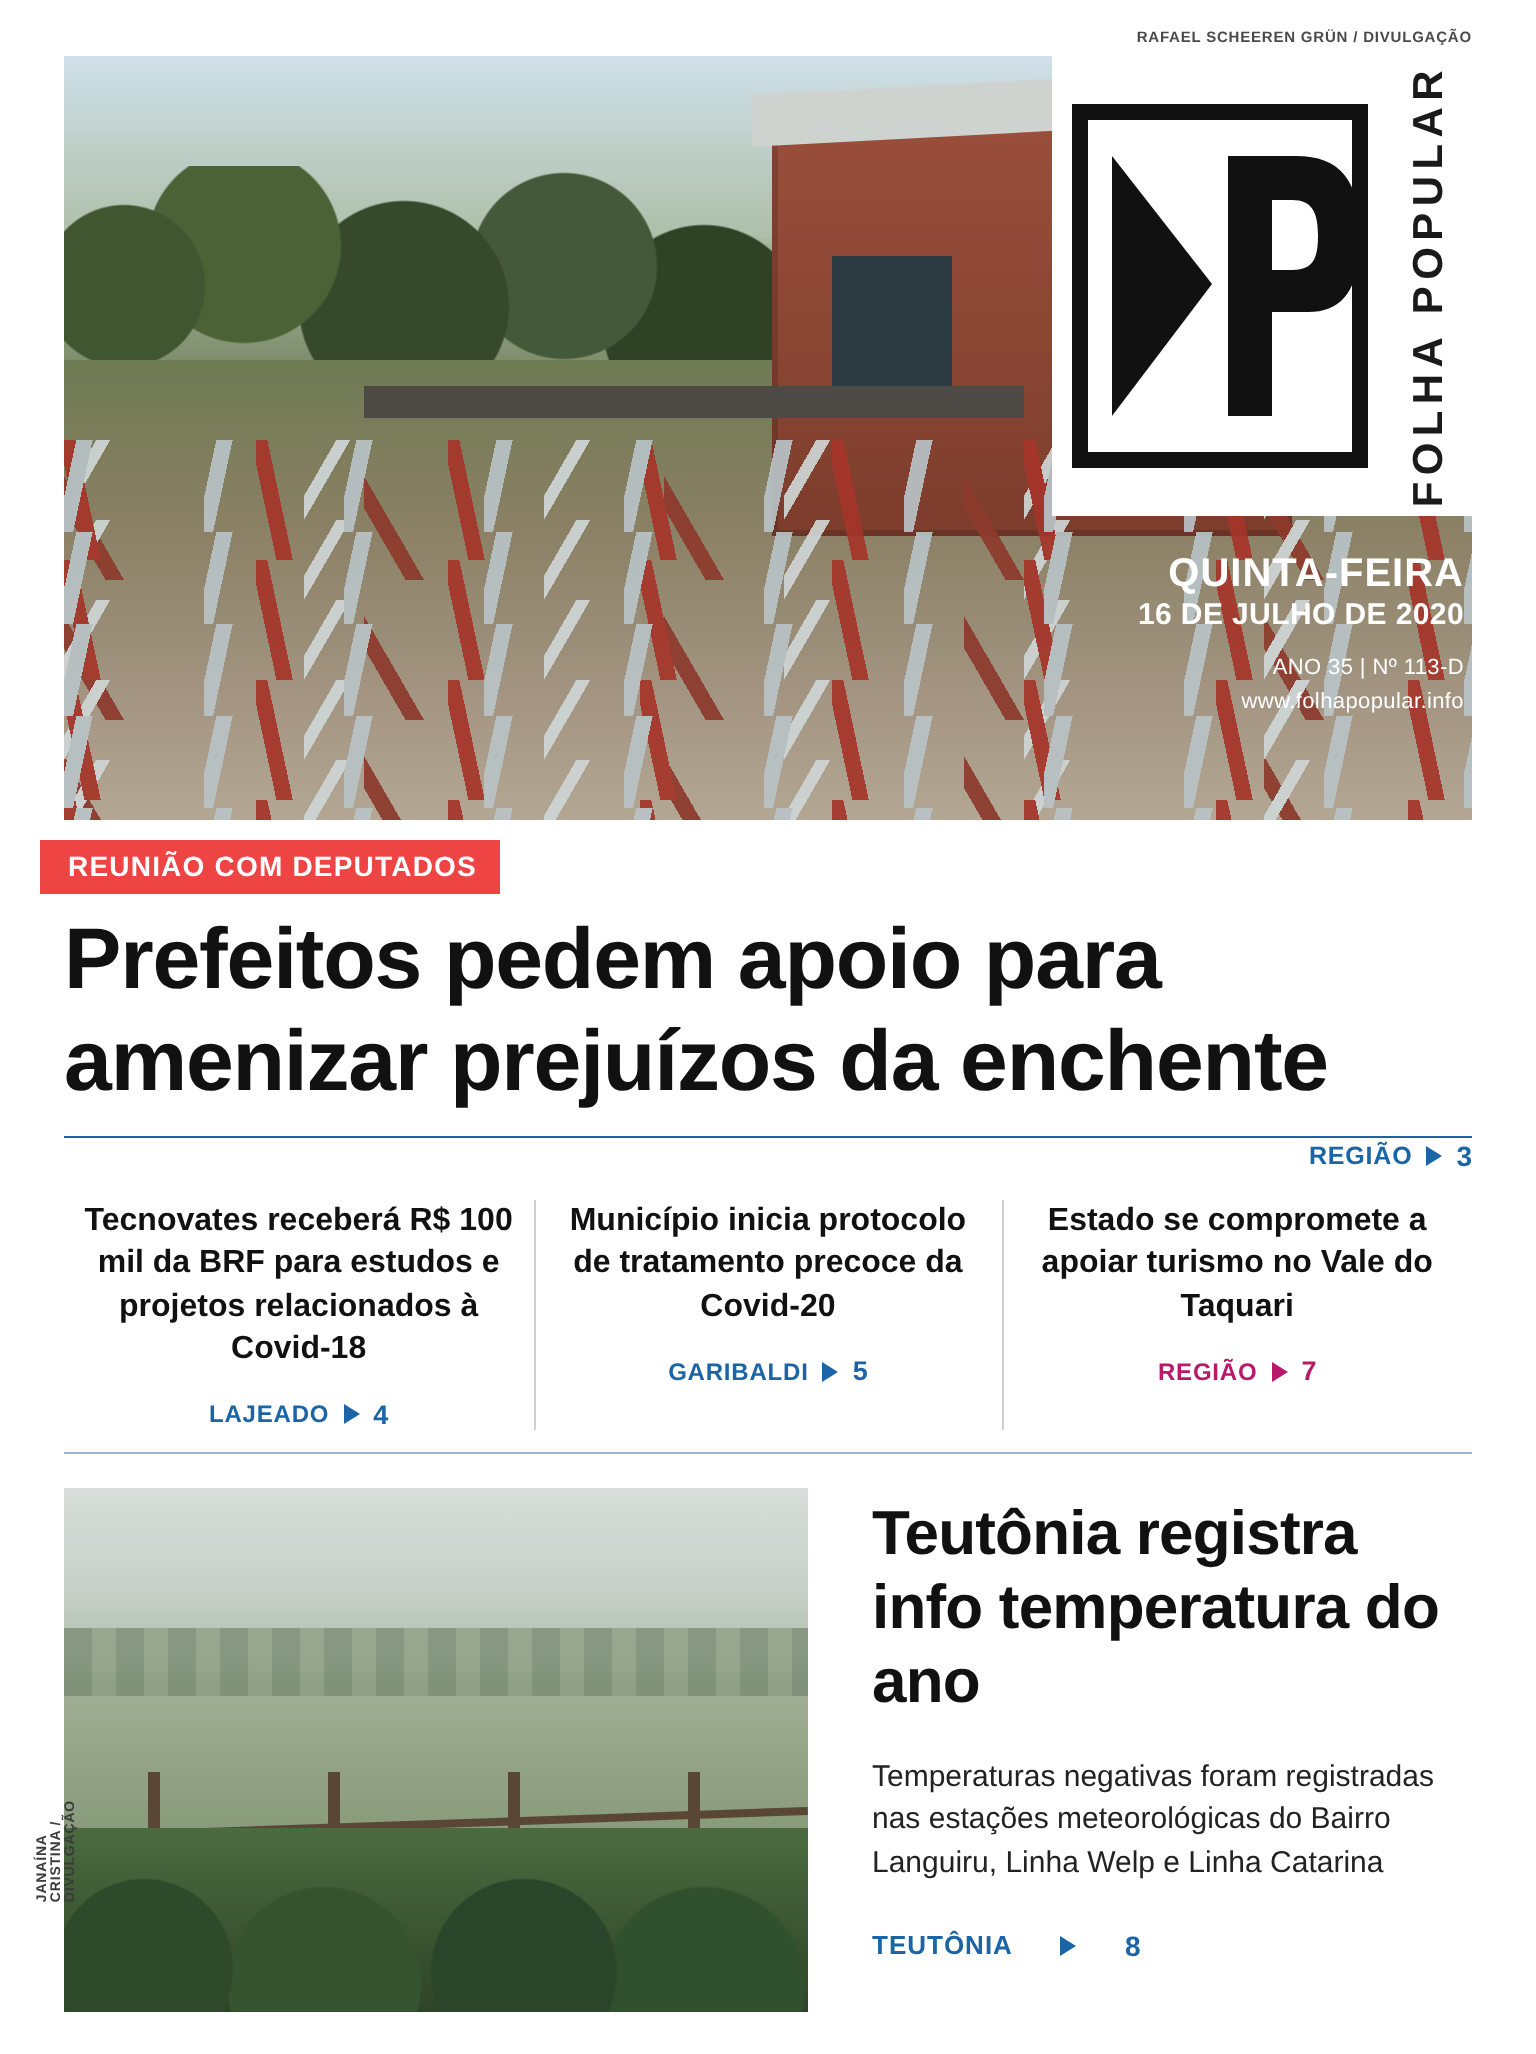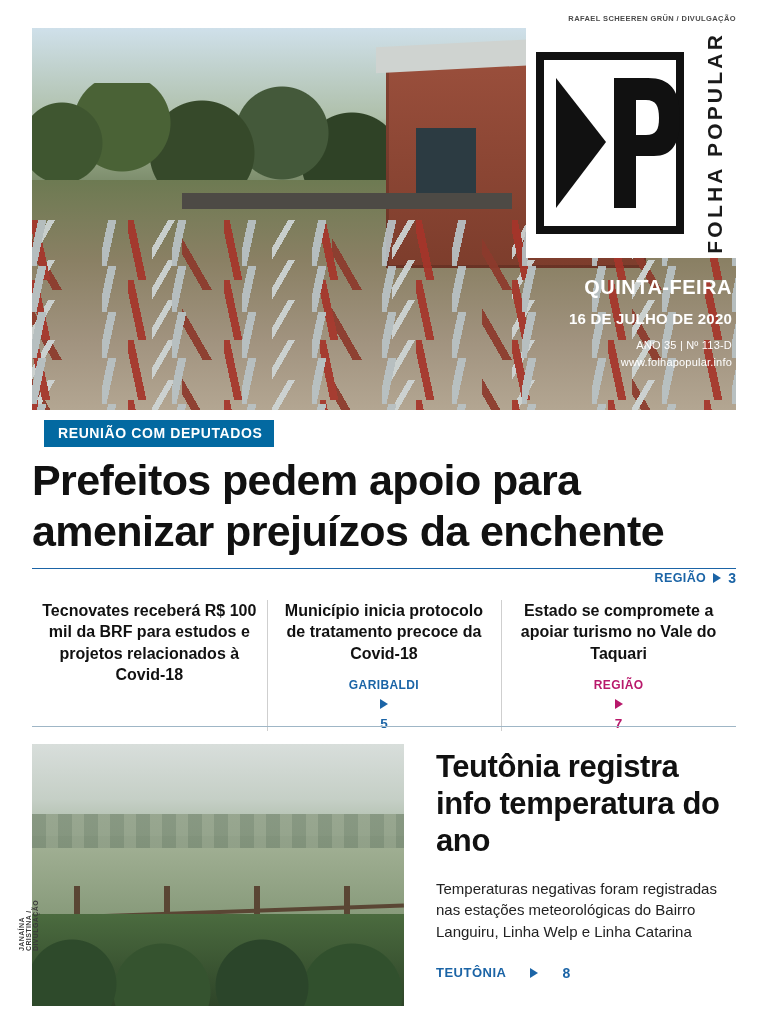--- a/index.html
+++ b/index.html
@@ -71,28 +71,28 @@
   }
   .mast-title span {
     writing-mode: vertical-rl; transform: rotate(180deg);
     font-size: 21px; font-weight: 700; letter-spacing: 3.2px; color: #1a1a1a;
   }
   .mast-meta {
     position: absolute; right: 0; top: 248px; width: 210px;
     text-align: right; color: #ffffff; padding-right: 4px;
   }
   .mast-day { font-size: 20px; font-weight: 700; letter-spacing: .5px; }
-  .mast-date { font-size: 15px; font-weight: 700; margin-top: 11px; letter-spacing: .2px; }
+  .mast-date { font-size: 15px; font-weight: 700; margin-top: 0; letter-spacing: .2px; }
   .mast-issue { font-size: 11px; margin-top: 12px; letter-spacing: .2px; }
   .mast-site { font-size: 11px; margin-top: 5px; letter-spacing: .2px; }
 
   
   .kicker {
-    position: absolute; left: 44px; top: 420px;
-    background: #0369a1; color: #fff;
+    position: absolute; left: 20px; top: 420px;
+    background: #ef4444; color: #fff;
     font-size: 14px; font-weight: 700; letter-spacing: .6px;
     padding: 5px 12px 6px 14px;
   }
 
   
   .lead-headline {
     position: absolute; left: 32px; top: 455px; width: 700px;
     font-size: 43px; line-height: 1.18; font-weight: 700; letter-spacing: -.6px;
     color: #111;
   }
@@ -105,21 +105,21 @@
   .tri { width: 0; height: 0; border-left: 8px solid #1b64a6; border-top: 5px solid transparent; border-bottom: 5px solid transparent; }
   .tri.mag { border-left-color: #b8196b; }
 
   
   .cols { position: absolute; left: 32px; top: 600px; width: 704px; display: flex; }
   .col { width: 33.33%; padding: 0 10px; text-align: center; }
   .col.sep { box-shadow: inset 1px 0 0 #cfcfcf; }
   .col h3 {
     font-size: 16px; line-height: 1.34; font-weight: 700; color: #111;
   }
-  .col .ref { margin-top: 14px; display:flex; align-items:center; justify-content:center; gap: 7px; flex-direction: column; }
+  .col .ref { margin-top: 14px; display:flex; align-items:center; justify-content:center; gap: 7px; }
   .col .ref-label { font-size: 12px; font-weight: 700; letter-spacing: .4px; color: #1b64a6; }
   .col .ref-label.mag { color: #b8196b; }
   .col .ref-num { font-size: 13.5px; font-weight: 700; color: #1b64a6; }
   .col .ref-num.mag { color: #b8196b; }
 
   .rule-2 { position: absolute; left: 32px; top: 726px; width: 704px; height: 1px; background: #9fb6c6; }
 
   
   .bottom-photo {
     position: absolute; left: 32px; top: 744px; width: 372px; height: 262px;
@@ -209,24 +209,29 @@
   <div class="ref-lead">
     <span class="ref-label">REGIÃO</span>
     <span class="tri"></span>
     <span class="ref-num">3</span>
   </div>
 
   <div class="cols">
 
     <div class="col">
       <h3>Tecnovates receberá R$ 100 mil da BRF para estudos e projetos relacionados à Covid-18</h3>
+      <div class="ref">
+        <span class="ref-label">LAJEADO</span>
+        <span class="tri"></span>
+        <span class="ref-num">4</span>
+      </div>
     </div>
 
     <div class="col sep">
-      <h3>Município inicia protocolo de tratamento precoce da Covid-18</h3>
+      <h3>Município inicia protocolo de tratamento precoce da Covid-20</h3>
       <div class="ref">
         <span class="ref-label">GARIBALDI</span>
         <span class="tri"></span>
         <span class="ref-num">5</span>
       </div>
     </div>
 
     <div class="col sep">
       <h3>Estado se compromete a apoiar turismo no Vale do Taquari</h3>
       <div class="ref">

